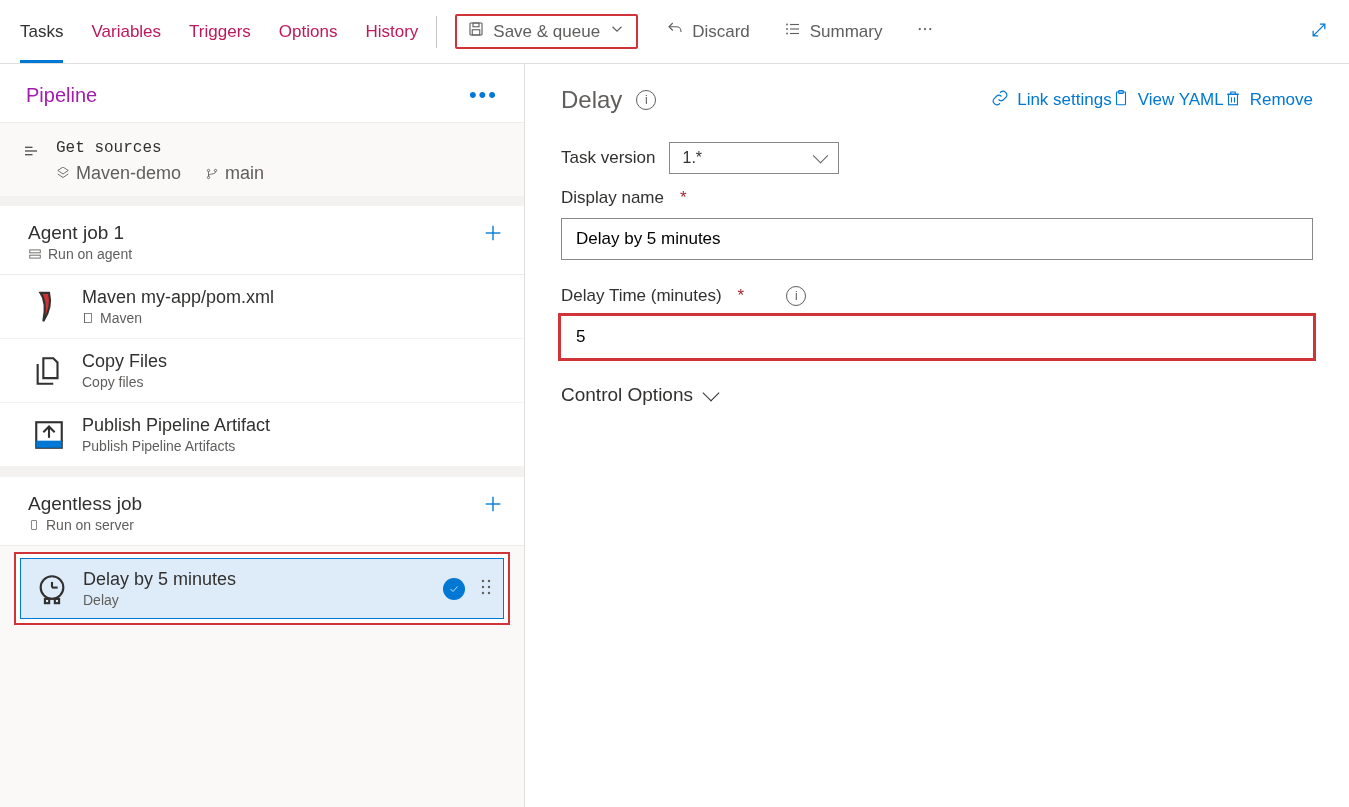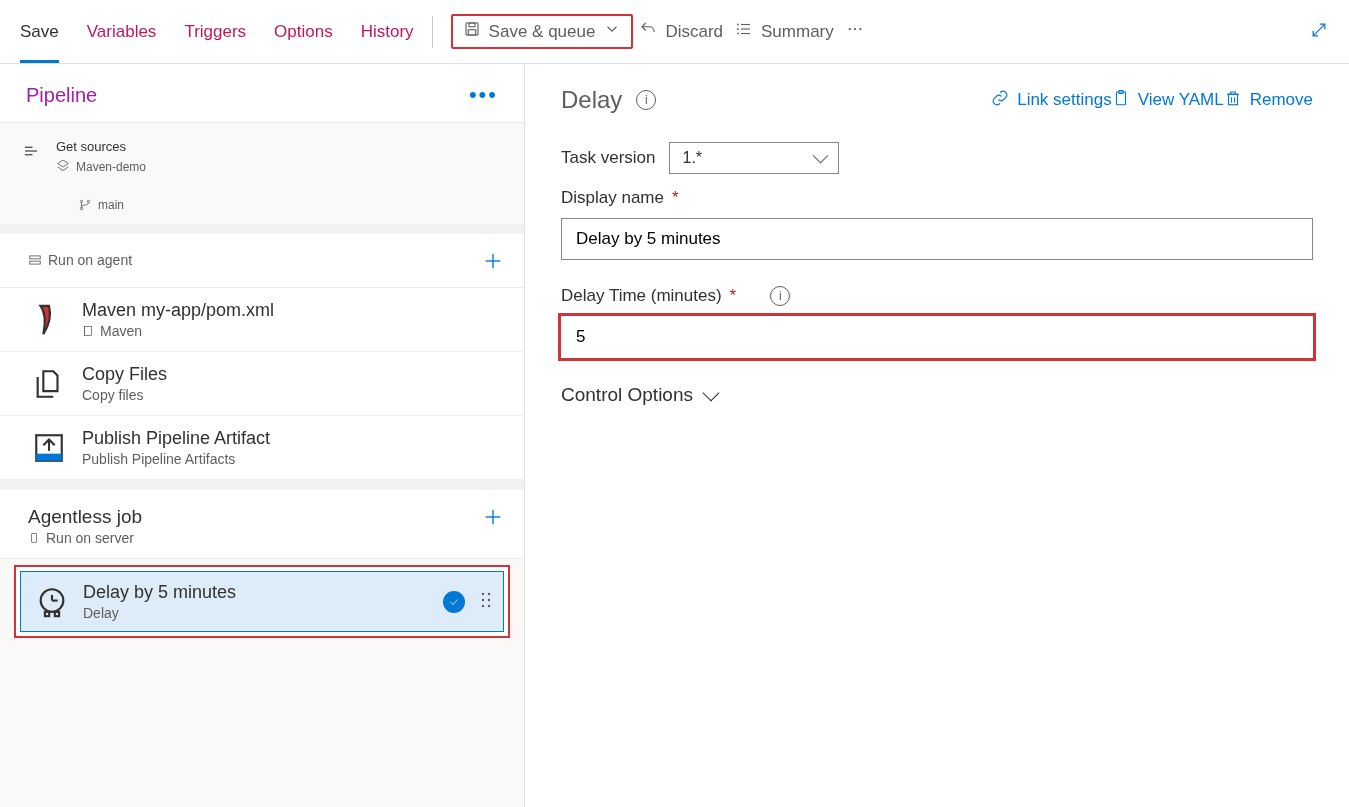--- a/index.html
+++ b/index.html
@@ -25,43 +25,43 @@
     color: #be185d;
     cursor: pointer;
     height: 100%;
     display: flex;
     align-items: center;
     border-bottom: 3px solid transparent;
     padding-top: 3px;
   }
   .tab.active { color: #323130; font-weight: 400; border-bottom-color: #0078d4; }
   .vdiv { width:1px; height:32px; background:#c8c6c4; margin:0 18px; }
-  .cmdbar { display:flex; align-items:center; flex:1; }
+  .cmdbar { display:flex; align-items:center; gap:22px; flex:1; }
   .cmd {
     display:flex; align-items:center; gap:8px;
     font-size:17px; color:#605e5c; cursor:pointer;
     padding:4px 6px;
   }
   .cmd.boxed { border:2px solid #d13438; border-radius:2px; padding:4px 10px; }
   .cmd svg { width:18px; height:18px; }
   .expand-icon { margin-left:auto; color:#0078d4; }
   .expand-icon svg { width:20px; height:20px; }
   .content { display:flex; height:calc(100% - 64px); }
   .sidebar { width:525px; border-right:1px solid #e1dfdd; overflow-y:auto; background:#faf9f8; display:flex; flex-direction:column; }
   .panel-block { background:#fff; }
   .gap-block { height:10px; background:#f3f2f1; }
   .pipeline-hdr { display:flex; align-items:center; padding:18px 26px 14px; border-bottom:1px solid #edebe9; background:#fff;}
   .pipeline-hdr .titles { flex:1; }
   .pipeline-title { font-size:20px; color:#a21caf; }
   .pipeline-sub { font-size:14px; color:#605e5c; margin-top:2px; }
   .more-dots { color:#0078d4; font-size:22px; letter-spacing:2px; cursor:pointer; }
   .sources { padding:16px 20px 12px; display:flex; gap:14px; align-items:flex-start; background:#faf9f8;}
   .src-icon { width:22px; display:flex; justify-content:center; padding-top:3px;}
-  .src-title { font-size:13px; }
-  .src-meta { margin-top:6px; display:flex; align-items:center; gap:24px; color:#605e5c; font-size:12px;flex-direction:column; }
+  .src-title { font-size:16px;font-family:Liberation Mono, monospace; }
+  .src-meta { margin-top:6px; display:flex; align-items:center; gap:24px; color:#605e5c; font-size:18px; }
   .src-meta span { display:flex; align-items:center; gap:6px; }
   .job-hdr { display:flex; align-items:flex-start; padding:16px 20px 12px 28px; background:#fff; border-bottom:1px solid #edebe9;}
   .job-hdr .titles { flex:1; }
   .job-title { font-size:19px; }
   .job-sub { font-size:14px; color:#605e5c; margin-top:2px; display:flex; align-items:center; gap:6px;}
   .add-btn { color:#0078d4; cursor:pointer; }
   .add-btn svg { width:22px; height:22px; }
   .task-item { display:flex; align-items:center; gap:16px; padding:12px 20px 12px 32px; background:#fff; border-bottom:1px solid #f3f2f1; cursor:pointer;}
   .task-icon { width:34px; height:34px; display:flex; align-items:center; justify-content:center; flex-shrink:0; }
   .task-texts { flex:1; }
@@ -80,32 +80,32 @@
   .main-actions { margin-left:auto; display:flex; }
   .link-action { display:flex; align-items:center; gap:8px; color:#0078d4; font-size:17px; cursor:pointer;}
   .link-action svg { width:18px; height:18px; }
   .field-row { display:flex; align-items:center; gap:14px; margin-bottom:14px;}
   .field-label { font-size:17px; color:#323130; }
   .req-star { color:#a4262c; margin-left:4px;}
   .select-box { border:1px solid #8a8886; padding:6px 36px 6px 12px; font-size:16px; position:relative; min-width:170px; background:#fff;}
   .select-box::after { content:''; position:absolute; right:12px; top:50%; width:10px; height:10px; border-right:1.5px solid #605e5c; border-bottom:1.5px solid #605e5c; transform:translateY(-70%) rotate(45deg);}
   .text-input { width:100%; border:1px solid #8a8886; padding:10px 14px; font-size:17px; background:#fff;}
   .text-input.red-outlined { outline:3px solid #d13438; outline-offset:0; border-color: transparent;}
-  .form-label { font-size:17px; margin-bottom:10px; display:flex; align-items:center; gap:4px;}
+  .form-label { font-size:17px; margin-bottom:10px; display:flex; align-items:center; gap:12px;}
   .form-section { margin-bottom:26px; }
   .collapse-hdr { font-size:19px; display:flex; align-items:center; gap:12px; cursor:pointer;}
   .chev { width:12px; height:12px; border-right:1.5px solid #323130; border-bottom:1.5px solid #323130; transform:rotate(45deg); display:inline-block; margin-bottom:4px;}
   svg { stroke: currentColor; fill: none; stroke-width:1.5; }
 </style>
 </head>
 <body>
 
 <div class="topbar">
   <div class="tabs">
-    <div class="tab active">Save</div>
+    <div class="tab active">Tasks</div>
     <div class="tab">Variables</div>
     <div class="tab">Triggers</div>
     <div class="tab">Options</div>
     <div class="tab">History</div>
   </div>
   <div class="vdiv"></div>
   <div class="cmdbar">
     <div class="cmd boxed">
       <span><svg viewBox="0 0 24 24">
             <rect x="4" y="4" width="16" height="16" rx="1"></rect>
@@ -190,20 +190,21 @@
               <span>main</span>
             </span>
         </div>
       </div>
     </div>
 
     <div class="gap-block"></div>
 
     <div class="job-hdr">
       <div class="titles">
+        <div class="job-title">Agent job 1</div>
         <div class="job-sub">
             <svg viewBox="0 0 24 24" width="14" height="14">
               <rect x="3" y="5" width="18" height="5"></rect>
               <rect x="3" y="14" width="18" height="5"></rect>
             </svg>
             <span>Run on agent</span>
           </div>
       </div>
       <div class="add-btn"><svg viewBox="0 0 24 24">
             <line x1="12" y1="4" x2="12" y2="20"></line>

